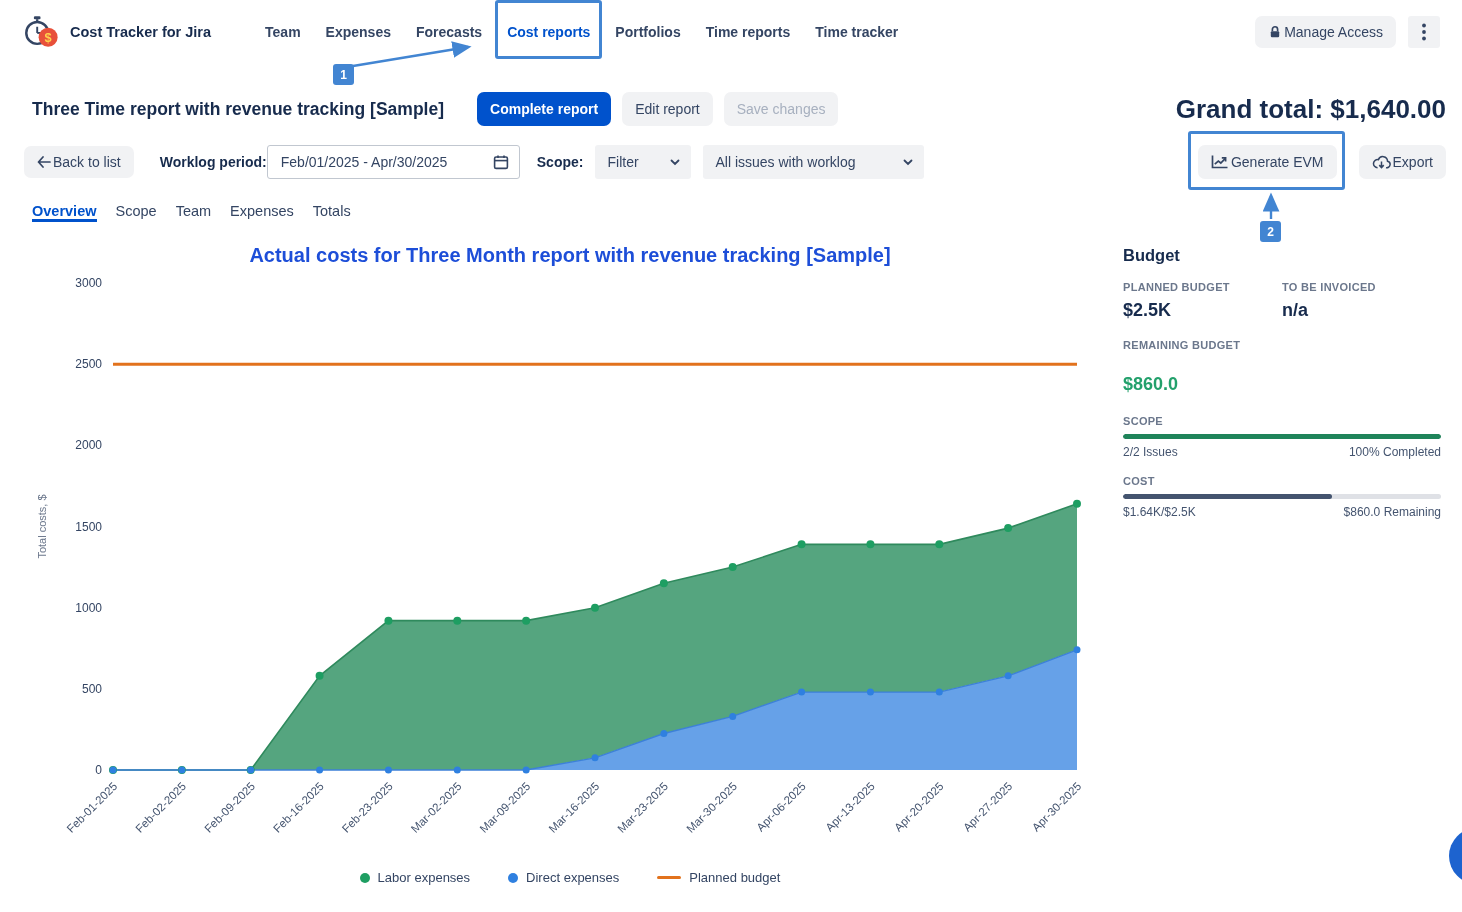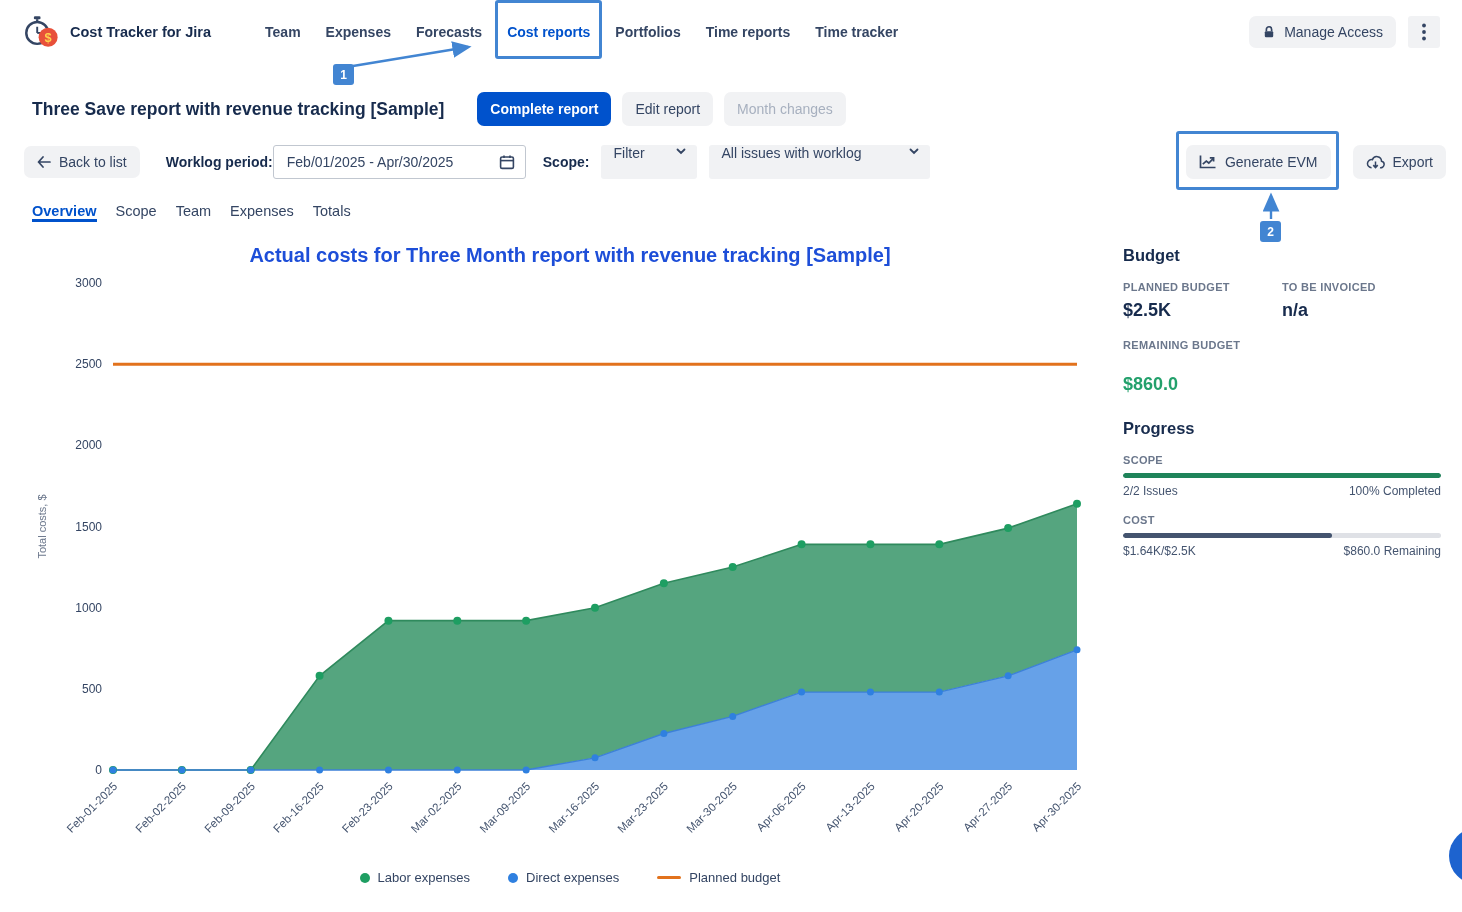--- a/index.html
+++ b/index.html
@@ -10,21 +10,21 @@
     font-family:"Liberation Sans", sans-serif;
   }
   
   .header{position:absolute;left:0;top:0;width:100%;height:64px;display:flex;align-items:center;padding:0 22px;background:#fff}
   .logo{width:38px;height:38px;flex:0 0 auto}
   .app-title{font-size:14.5px;font-weight:700;margin-left:10px;white-space:nowrap;color:#172b4d}
   .nav{display:flex;gap:25px;margin-left:54px;align-items:center}
   .nav-item{font-size:14px;font-weight:600;color:#344563;cursor:pointer;white-space:nowrap;position:relative}
   .nav-item.active{color:var(--primary)}
   .header-right{margin-left:auto;display:flex;gap:12px;align-items:center}
-  .btn{display:inline-flex;align-items:center;justify-content:center;gap:8px;height:34px;padding:0 13px;
+  .btn{display:inline-flex;align-items:center;justify-content:center;gap:2px;height:34px;padding:0 13px;
        border-radius:7px;background:#f1f2f4;color:#344563;font-size:14px;font-weight:500;border:none;
        cursor:pointer;font-family:inherit;white-space:nowrap;position:relative}
   .btn.primary{background:var(--primary);color:#fff;font-weight:600}
   .btn.disabled{color:#a7b0bf;cursor:default}
   .btn.small{height:32px}
   .icon-btn{width:32px;height:32px;border-radius:3px;background:#f1f2f4;display:flex;align-items:center;justify-content:center;cursor:pointer}
   
   .ann-box{position:absolute;border:3px solid var(--ann);border-radius:3px;pointer-events:none}
   .nav-item .ann-box{left:-12px;right:-12px;top:-24px;bottom:-19px}
   .btn .ann-box{left:-10px;right:-8px;top:-14px;bottom:-11px}
@@ -36,21 +36,21 @@
   
   .report-row{position:absolute;top:90px;left:32px;right:16px;height:38px;display:flex;align-items:center}
   .report-title{font-size:17.5px;font-weight:700;white-space:nowrap}
   .report-buttons{display:flex;gap:11px;margin-left:33px}
   .grand-total{margin-left:auto;font-size:26px;font-weight:700;white-space:nowrap}
   
   .toolbar{position:absolute;top:144px;left:24px;right:16px;height:36px;display:flex;align-items:center}
   .tb-label{font-size:14px;font-weight:600;color:#172b4d;white-space:nowrap}
   .date-input{display:flex;align-items:center;justify-content:space-between;width:253px;height:34px;
               border:1px solid #c1c7d0;border-radius:3px;padding:0 10px 0 13px;font-size:14px;color:#344563;cursor:pointer;background:#fff}
-  .select{display:flex;align-items:flex-start;justify-content:space-between;height:34px;background:#f1f2f4;border-radius:3px;
+  .select{display:flex;align-items:center;justify-content:space-between;height:34px;background:#f1f2f4;border-radius:3px;
           padding:0 10px 0 12px;font-size:14px;color:#344563;cursor:pointer}
   
   .tabs{position:absolute;top:203px;left:32px;display:flex;gap:19px}
   .tab{font-size:14.5px;font-weight:500;color:#344563;cursor:pointer;border-bottom:3px solid transparent}
   .tab.active{color:var(--primary);font-weight:700;border-bottom-color:var(--primary)}
   
   .chart-title{position:absolute;top:244px;left:24px;width:1092px;text-align:center;font-size:20px;font-weight:700;color:#1d4ed8}
   #chart-svg{position:absolute;top:268px;left:24px}
   .ytick{font-size:12px;fill:#344563;font-family:"Liberation Sans",sans-serif}
   .xtick{font-size:11.5px;fill:#44546f;font-family:"Liberation Sans",sans-serif}
@@ -127,25 +127,29 @@
       <path class="arrhead" d="M0 0 L8 3.5 L0 7 z"></path>
     </marker>
   </defs>
   <line x1="353" y1="66" x2="468" y2="47" marker-end="url(#arr)"></line>
   <line x1="1271" y1="219" x2="1271" y2="196" marker-end="url(#arr)"></line>
 </svg>
 <div class="ann-label" style="left:333px;top:64px">1</div>
 <div class="ann-label" style="left:1260px;top:221px">2</div>
 
 <div class="report-row">
-  <span class="report-title">Three Save report with revenue tracking [Sample]</span>
+  <span class="report-title">Three Time report with revenue tracking [Sample]</span>
   <div class="report-buttons">
     <button class="btn primary">Complete report</button>
     <button class="btn">Edit report</button>
-    <button class="btn disabled">Month changes</button>
+    <button class="btn disabled">Save changes</button>
+  </div>
+  <div class="grand-total">
+    <span>Grand total:</span>
+    <span>$1,640.00</span>
   </div>
 </div>
 
 <div class="toolbar">
   <button class="btn" style="height:32px">
     <svg width="14" height="12" viewBox="0 0 14 12">
       <path d="M6 1 1.5 6 6 11 M1.5 6 H13" stroke="#344563" stroke-width="1.7" fill="none" stroke-linecap="round" stroke-linejoin="round"></path>
     </svg>
     <span>Back to list</span>
   </button>
@@ -285,21 +289,20 @@
     </div>
     <div class="sb-col">
       <div class="sb-label">TO BE INVOICED</div>
       <div class="sb-value">n/a</div>
     </div>
   </div>
   <div class="sb-block">
     <div class="sb-label">REMAINING BUDGET</div>
     <div class="sb-value green" style="color: rgb(34, 160, 107); margin-top: 23px;">$860.0</div>
   </div>
-  <div class="sb-h" style="margin-top:24px">Progress</div>
   <div class="sb-label">SCOPE</div>
   <div class="bar">
     <div class="bar-fill" style="width: 100%; background: rgb(31, 132, 90);"></div>
   </div>
   <div class="sb-caps">
     <span>2/2 Issues</span>
     <span>100% Completed</span>
   </div>
   <div class="sb-label">COST</div>
   <div class="bar">

